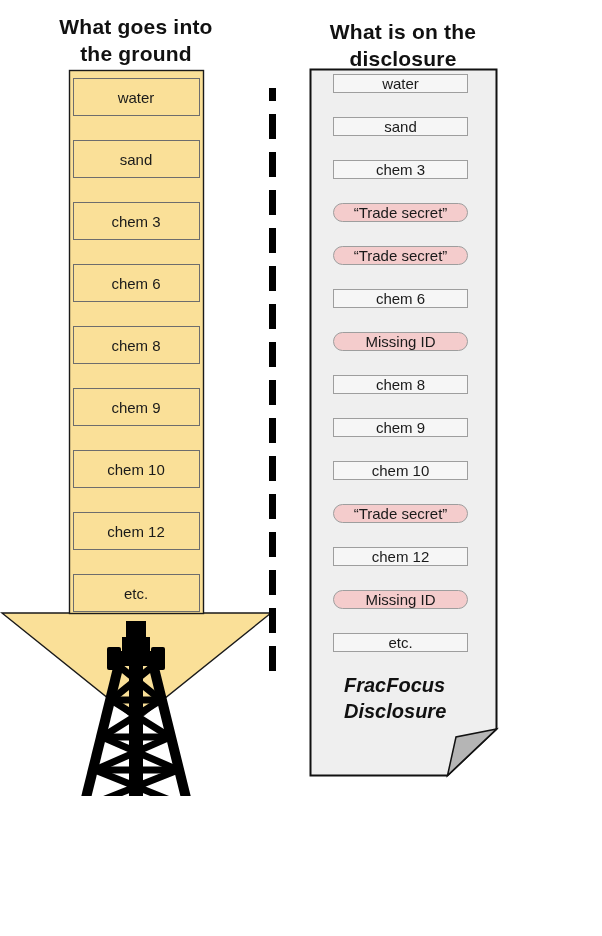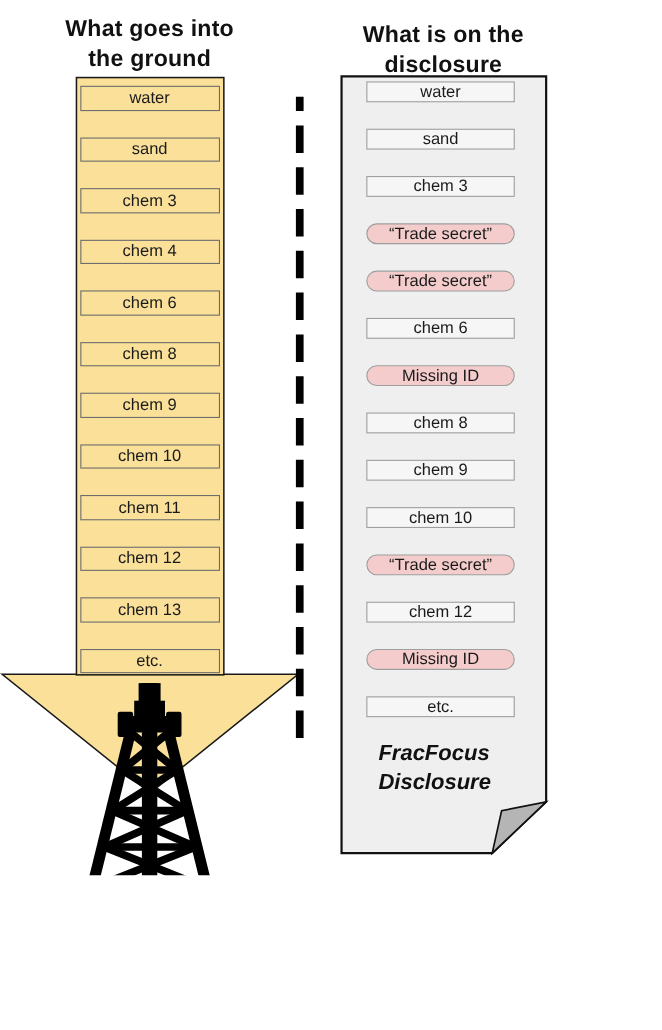--- a/index.html
+++ b/index.html
@@ -82,28 +82,25 @@
 
   <div class="title" id="left-title">What goes into
 the ground</div>
   <div class="title" id="right-title">What is on the
 disclosure</div>
 
   <div class="stack" id="left-list">
       <div class="chem-box">water</div>
       <div class="chem-box">sand</div>
       <div class="chem-box">chem 3</div>
-      <div class="chem-box">chem 4</div>
       <div class="chem-box">chem 6</div>
       <div class="chem-box">chem 8</div>
       <div class="chem-box">chem 9</div>
       <div class="chem-box">chem 10</div>
-      <div class="chem-box">chem 11</div>
       <div class="chem-box">chem 12</div>
-      <div class="chem-box">chem 13</div>
       <div class="chem-box">etc.</div>
     </div>
   <div class="stack" id="right-list">
       <div class="disc-row">water</div>
       <div class="disc-row">sand</div>
       <div class="disc-row">chem 3</div>
       <div class="disc-row flagged">“Trade secret”</div>
       <div class="disc-row flagged">“Trade secret”</div>
       <div class="disc-row">chem 6</div>
       <div class="disc-row flagged">Missing ID</div>

